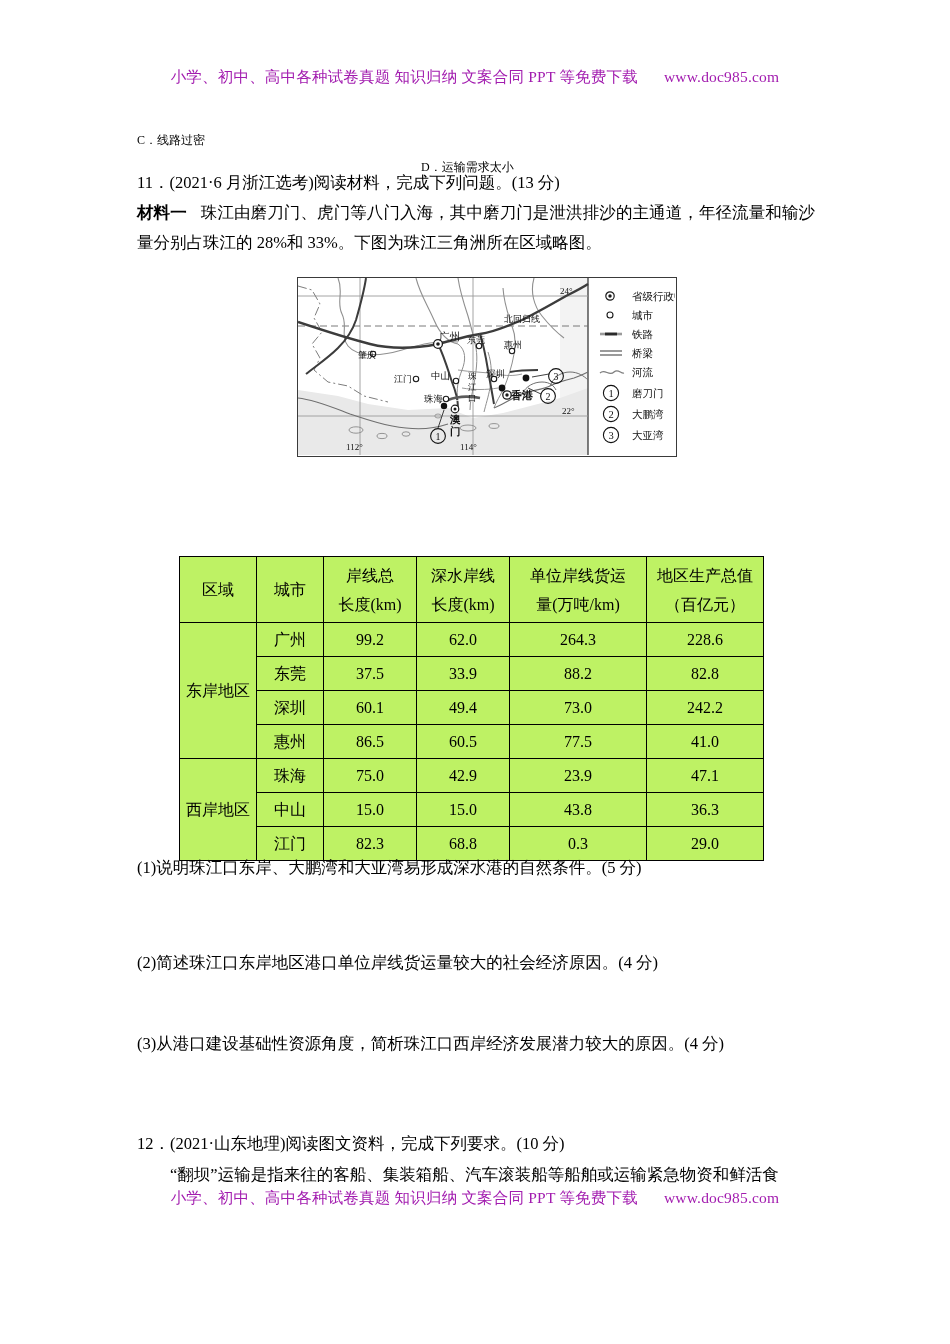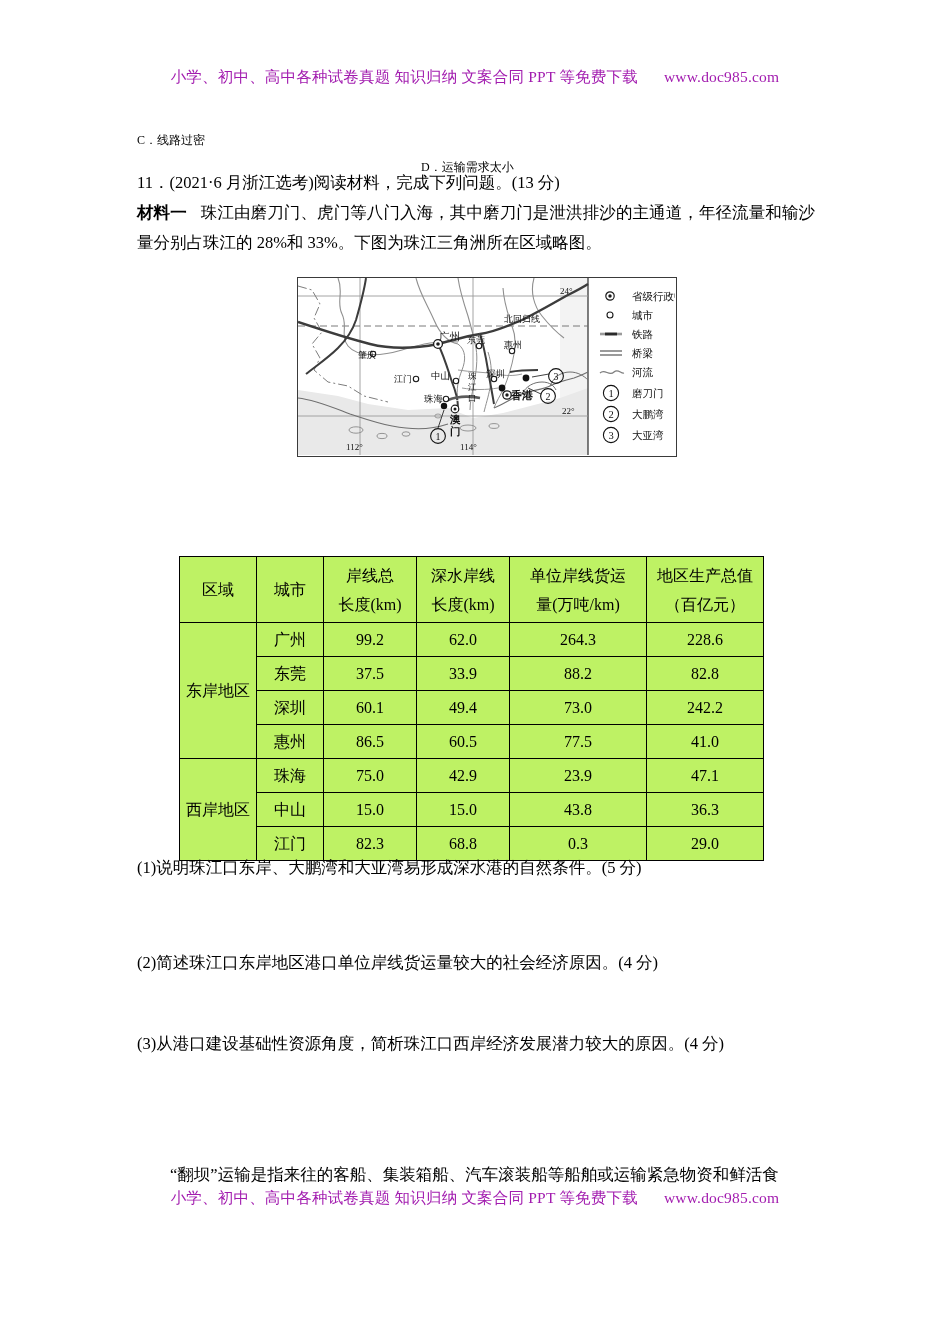--- a/index.html
+++ b/index.html
@@ -426,19 +426,20 @@
         <td>0.3</td>
         <td>29.0</td>
       </tr>
     </tbody>
   </table>
 
   <div class="subq" id="subq1">(1)说明珠江口东岸、大鹏湾和大亚湾易形成深水港的自然条件。(5 分)</div>
   <div class="subq" id="subq2">(2)简述珠江口东岸地区港口单位岸线货运量较大的社会经济原因。(4 分)</div>
   <div class="subq" id="subq3">(3)从港口建设基础性资源角度，简析珠江口西岸经济发展潜力较大的原因。(4 分)</div>
 
+  <div class="q12-head">12．(2021·山东地理)阅读图文资料，完成下列要求。(10 分)</div>
   <div class="q12-body">“翻坝”运输是指来往的客船、集装箱船、汽车滚装船等船舶或运输紧急物资和鲜活食</div>
 
   <div class="watermark" id="wm-bottom">
     <span>小学、初中、高中各种试卷真题 知识归纳 文案合同 PPT 等免费下载</span><span class="wm-site">www.doc985.com</span>
   </div>
 
 </div>
 
 </body></html>

